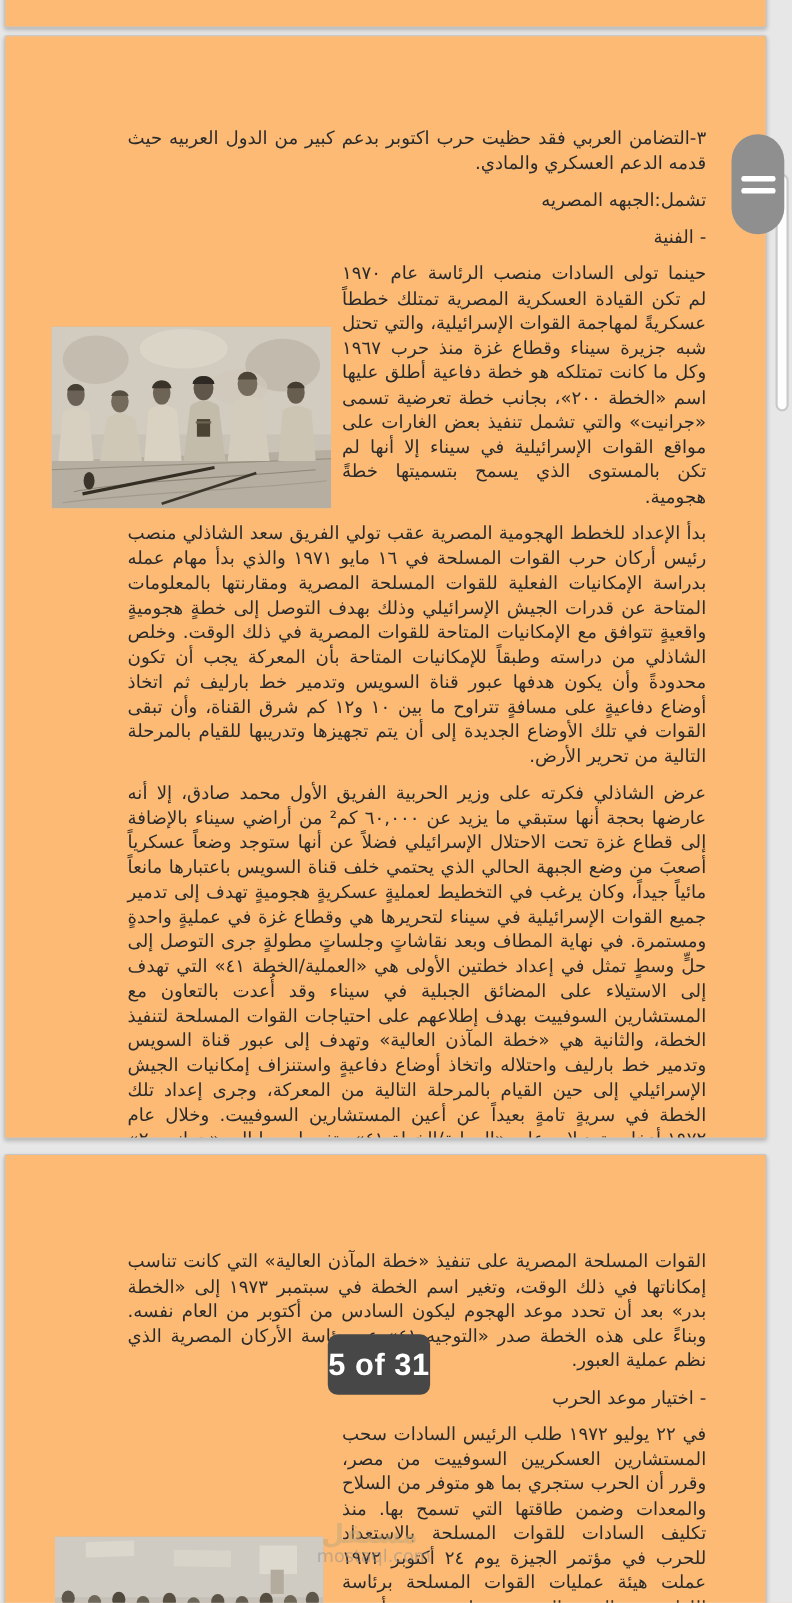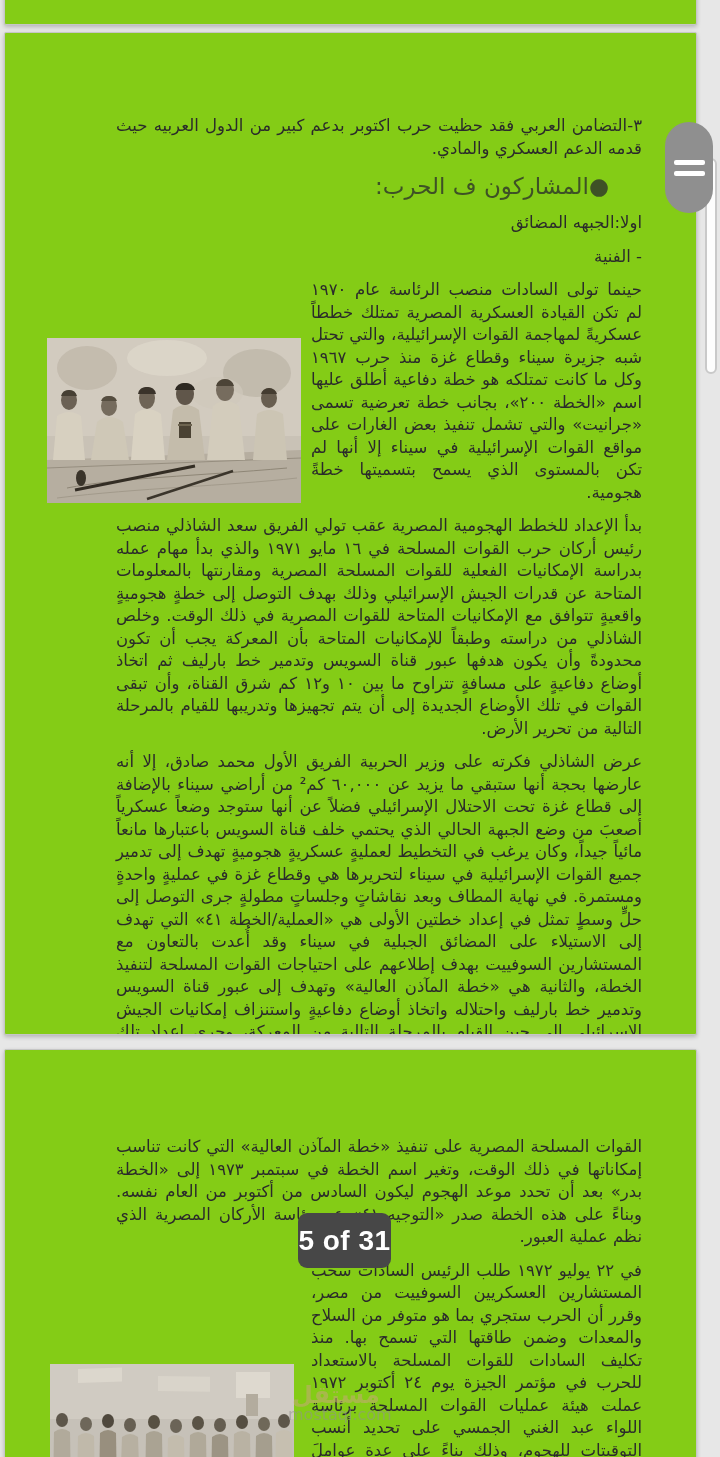--- a/index.html
+++ b/index.html
@@ -6,21 +6,21 @@
     margin: 0; padding: 0;
     width: 720px; height: 1457px;
     overflow: hidden;
     background: #e7e7e7;
     font-family: "DejaVu Sans", sans-serif;
   }
   .stage { position: relative; width: 720px; height: 1457px; }
 
   .page {
     position: absolute; left: 4px; width: 693px;
-    background: #84cc16;
+    background: #fdba74;
     border: 1px solid #c6c6c6;
     border-radius: 2px;
     box-shadow: 0 2px 4px rgba(0,0,0,0.22);
     box-sizing: border-box;
     overflow: hidden;
   }
   #page-prev { top: -30px; height: 55px; }
   #page-1    { top: 32px;  height: 1003px; }
   #page-2    { top: 1049px; height: 470px; }
 
@@ -116,23 +116,22 @@
 <body>
 
 <div class="stage">
 
   <div class="page" id="page-prev"></div>
 
   <div class="page" id="page-1">
     <div class="page-inner">
       <p>٣-التضامن العربي فقد حظيت حرب اكتوبر بدعم كبير من الدول العربيه حيث قدمه الدعم العسكري والمادي.</p>
 
-      <h2 class="h-green">●المشاركون ف الحرب:</h2>
-
-      <p class="line-right">اولا:الجبهه المضائق</p>
+
+      <p class="line-right">تشمل:الجبهه المصريه</p>
 
       <p class="line-right">- الفنية</p>
 
       <div>
         <div class="photo" id="photo-1">
           <svg viewBox="0 0 254 165" preserveAspectRatio="none">
             <rect width="254" height="165" fill="#c9c2b6"></rect>
             <rect x="0" y="0" width="254" height="98" fill="#d2cbbf"></rect>
             <ellipse cx="40" cy="30" rx="30" ry="22" fill="#bdb5a7" opacity="0.7"></ellipse>
             <ellipse cx="120" cy="20" rx="40" ry="18" fill="#ddd7cb" opacity="0.8"></ellipse>
@@ -179,20 +178,21 @@
       </div>
 
       <p>عرض الشاذلي فكرته على وزير الحربية الفريق الأول محمد صادق، إلا أنه عارضها بحجة أنها ستبقي ما يزيد عن ٦٠,٠٠٠ كم² من أراضي سيناء بالإضافة إلى قطاع غزة تحت الاحتلال الإسرائيلي فضلاً عن أنها ستوجد وضعاً عسكرياً أصعبَ من وضع الجبهة الحالي الذي يحتمي خلف قناة السويس باعتبارها مانعاً مائياً جيداً، وكان يرغب في التخطيط لعمليةٍ عسكريةٍ هجوميةٍ تهدف إلى تدمير جميع القوات الإسرائيلية في سيناء لتحريرها هي وقطاع غزة في عمليةٍ واحدةٍ ومستمرة. في نهاية المطاف وبعد نقاشاتٍ وجلساتٍ مطولةٍ جرى التوصل إلى حلٍّ وسطٍ تمثل في إعداد خطتين الأولى هي «العملية/الخطة ٤١» التي تهدف إلى الاستيلاء على المضائق الجبلية في سيناء وقد أُعدت بالتعاون مع المستشارين السوفييت بهدف إطلاعهم على احتياجات القوات المسلحة لتنفيذ الخطة، والثانية هي «خطة المآذن العالية» وتهدف إلى عبور قناة السويس وتدمير خط بارليف واحتلاله واتخاذ أوضاع دفاعيةٍ واستنزاف إمكانيات الجيش الإسرائيلي إلى حين القيام بالمرحلة التالية من المعركة، وجرى إعداد تلك الخطة في سريةٍ تامةٍ بعيداً عن أعين المستشارين السوفييت. وخلال عام ١٩٧٢ أدخلت تعديلات على «العملية/الخطة ٤١» وتغير اسمها إلى «جرانيت ٢» ولكن بقي جوهرها كما هو. وركزت</p>
     </div>
   </div>
 
   <div class="page" id="page-2">
     <div class="page-inner">
       <p>القوات المسلحة المصرية على تنفيذ «خطة المآذن العالية» التي كانت تناسب إمكاناتها في ذلك الوقت، وتغير اسم الخطة في سبتمبر ١٩٧٣ إلى «الخطة بدر» بعد أن تحدد موعد الهجوم ليكون السادس من أكتوبر من العام نفسه. وبناءً على هذه الخطة صدر «التوجيه ٤١» عن رئاسة الأركان المصرية الذي نظم عملية العبور.</p>
 
+      <p class="line-right">- اختيار موعد الحرب</p>
 
       <div>
         <div class="photo" id="photo-2">
           <svg viewBox="0 0 244 130" preserveAspectRatio="none">
             <rect width="244" height="130" fill="#c6c1b8"></rect>
             <rect x="0" y="0" width="244" height="55" fill="#d0cbc2"></rect>
             <rect x="28" y="6" width="44" height="14" fill="#dcd7cd" transform="skewY(-2)"></rect>
             <rect x="108" y="10" width="52" height="15" fill="#d9d4ca" transform="skewY(1)"></rect>
             <rect x="186" y="8" width="34" height="26" fill="#ded9cf"></rect>
             <rect x="196" y="30" width="12" height="22" fill="#b3ac9e"></rect>

